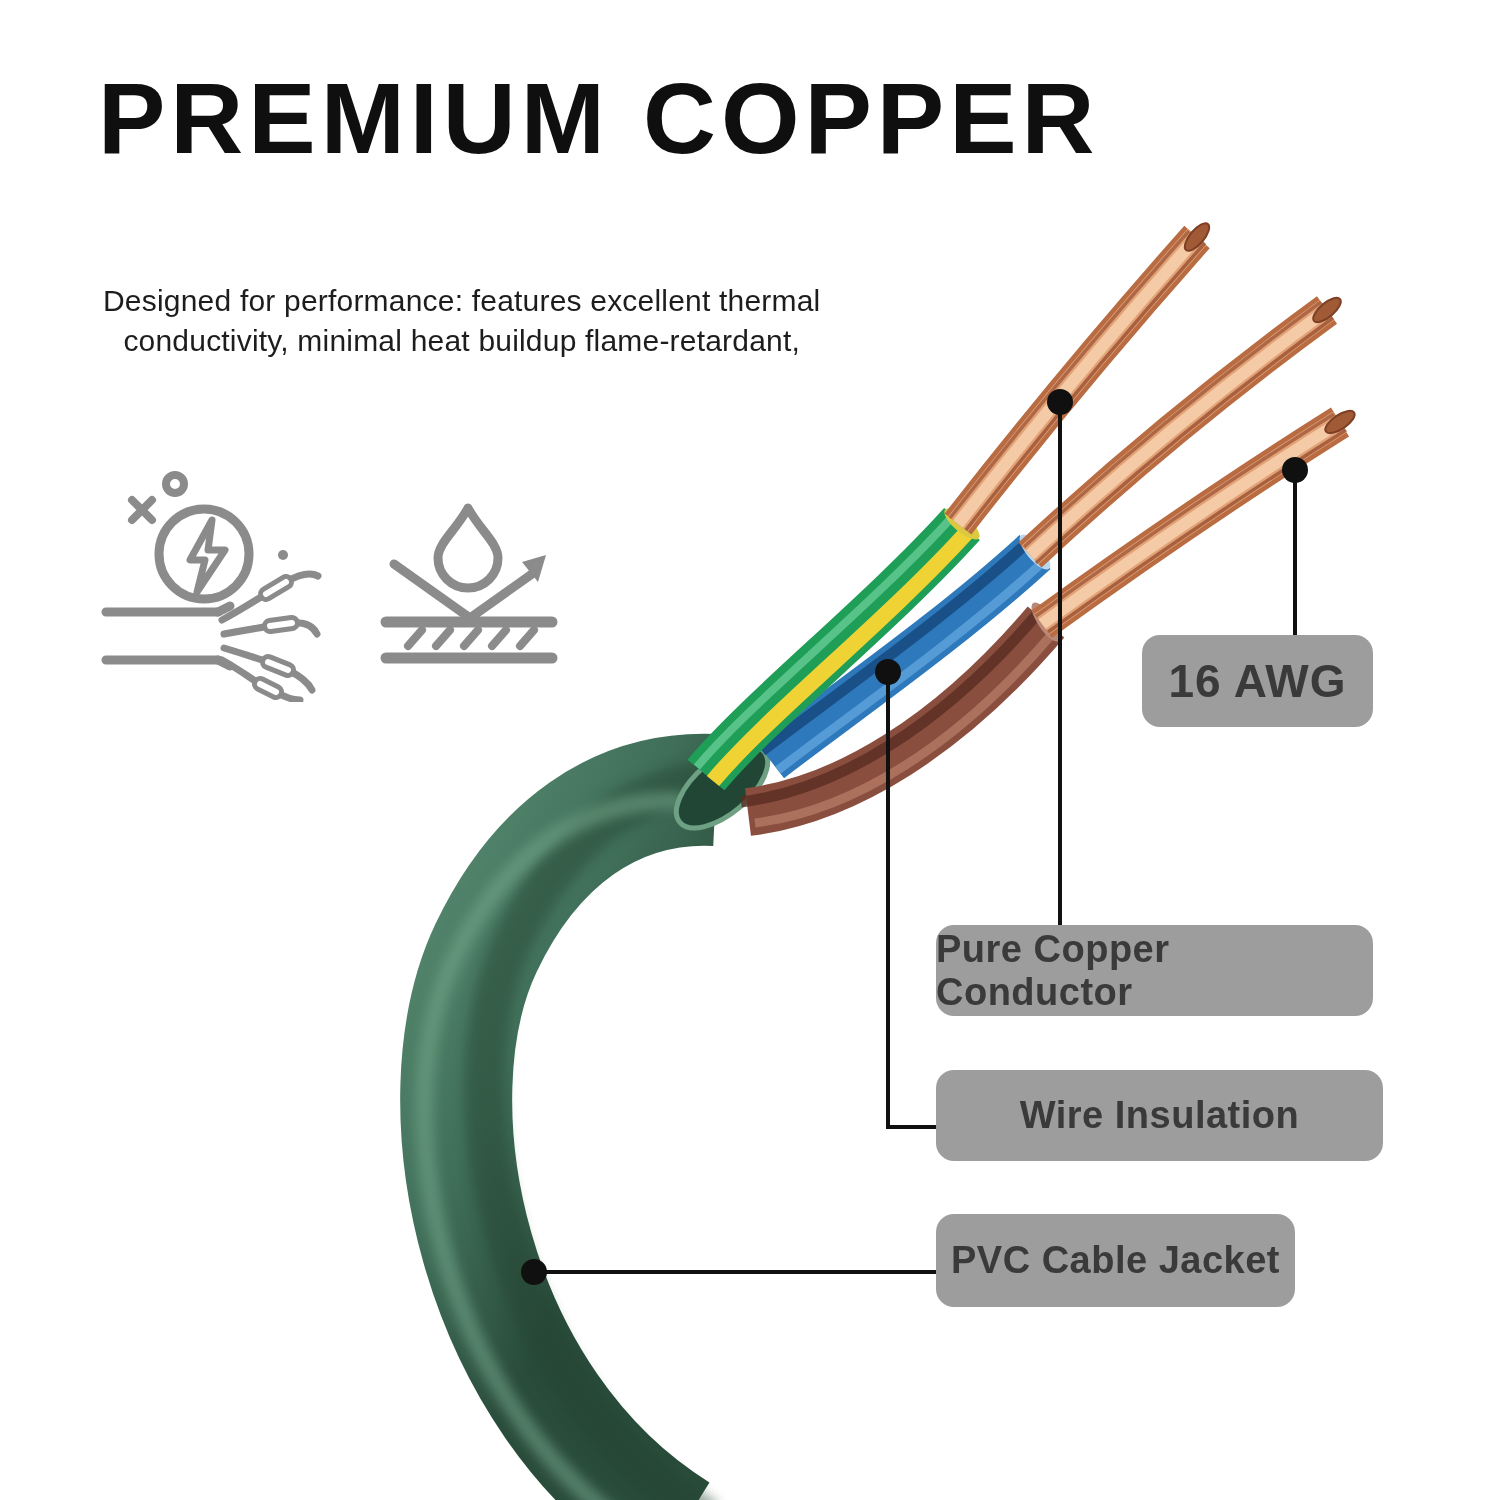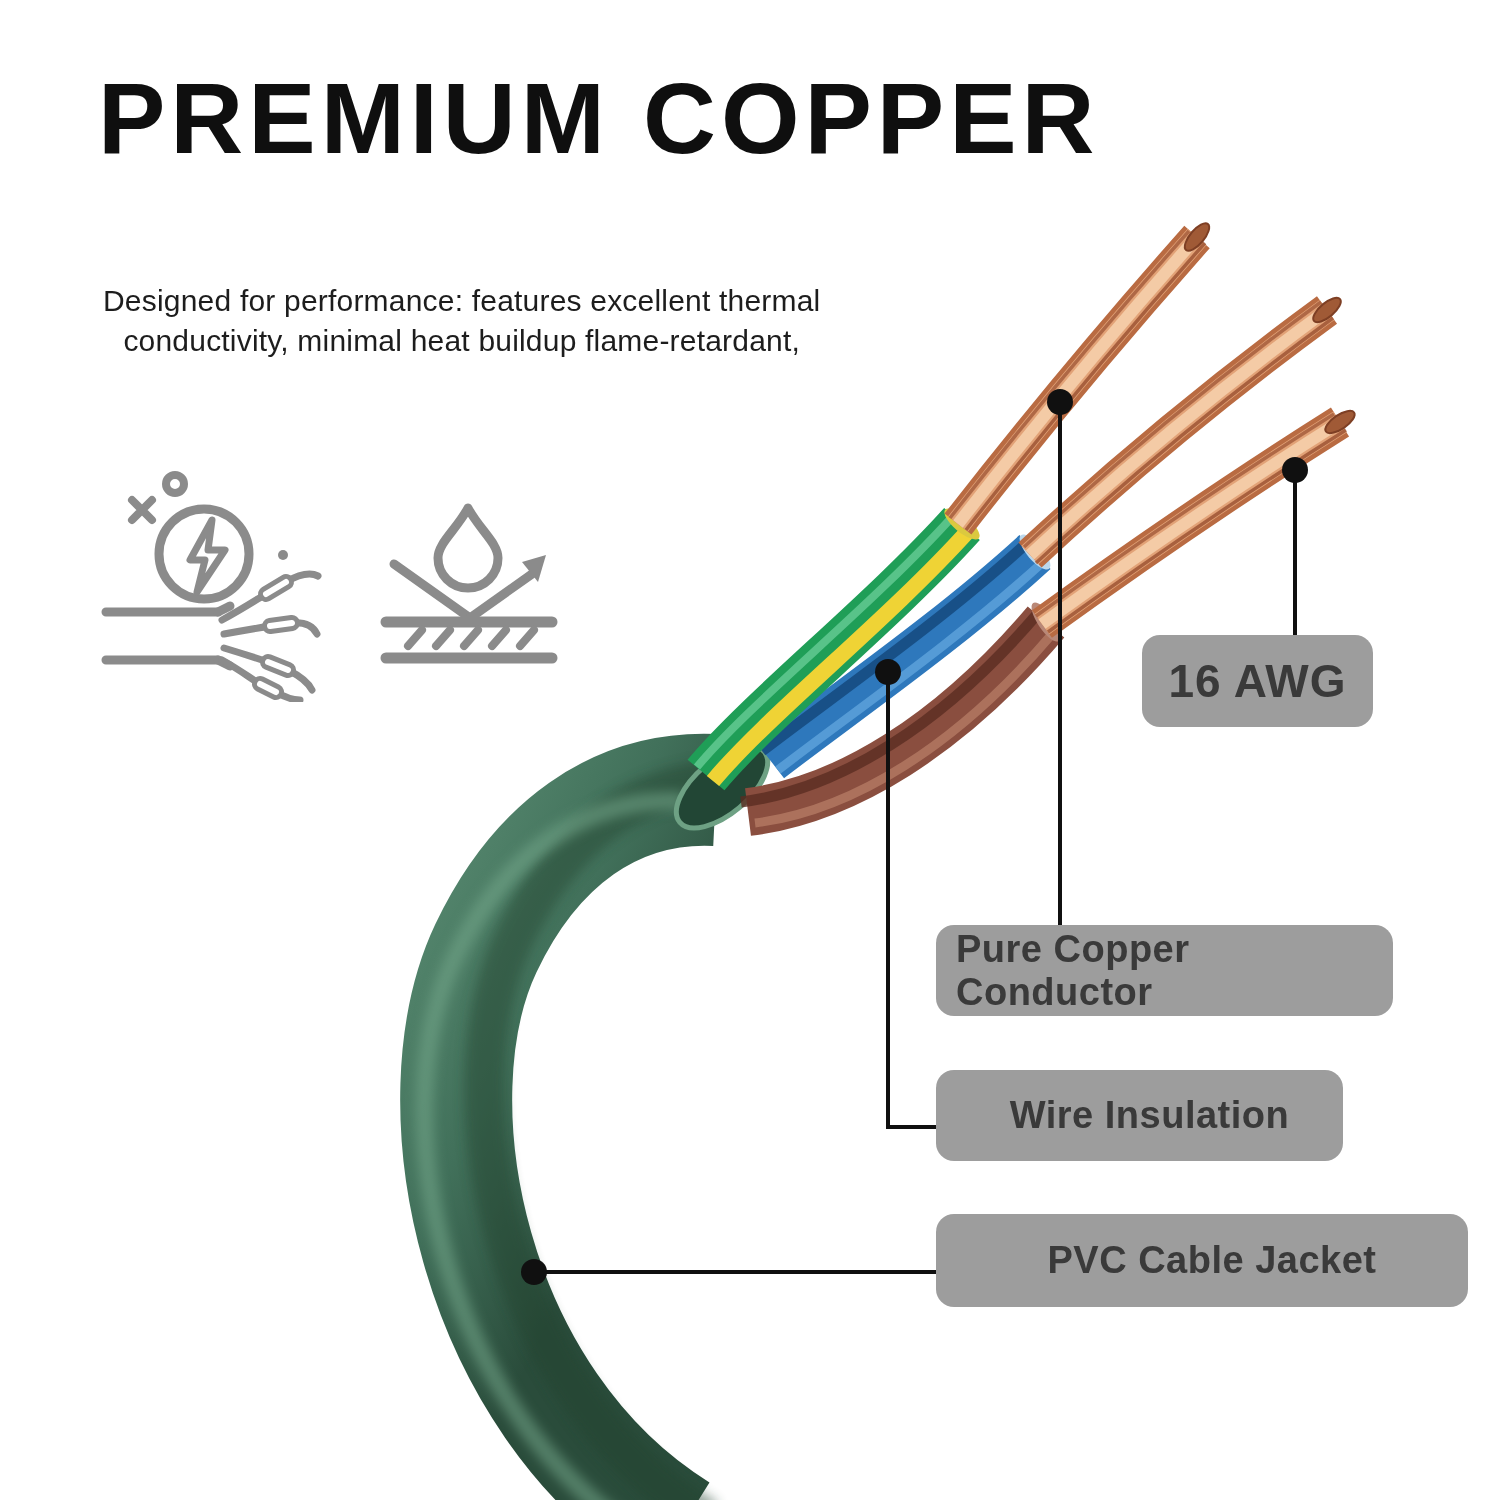--- a/index.html
+++ b/index.html
@@ -13,25 +13,25 @@
        font-family:"Liberation Sans", sans-serif;}
   .abs{position:absolute;}
   .title{left:98px;top:76px;line-height:84px;font-size:101px;font-weight:700;
          letter-spacing:5px;color:var(--title-text);white-space:nowrap;}
   .desc{left:103px;top:281px;font-size:30px;line-height:40px;font-weight:400;
         color:var(--body-text);white-space:nowrap;letter-spacing:0.2px;text-align:center;}
   .badge{position:absolute;background:var(--badge-bg);border-radius:18px;
          display:flex;align-items:center;justify-content:center;
          color:var(--badge-text);font-weight:700;}
   .badge.big{font-size:46px;letter-spacing:1px;}
-  .badge.label{font-size:38px;letter-spacing:0.5px;padding-left:20px;}
+  .badge.label{font-size:38px;letter-spacing:0.5px;}
   #awg-badge{left:1142px;top:635px;width:231px;height:92px;}
   #conductor-badge{left:936px;top:925px;width:437px;height:91px;}
-  #insulation-badge{left:936px;top:1070px;width:387px;height:91px;}
-  #jacket-badge{left:936px;top:1214px;width:512px;height:93px;}
+  #insulation-badge{left:936px;top:1070px;width:447px;height:91px;}
+  #jacket-badge{left:936px;top:1214px;width:359px;height:93px;}
   svg{display:block;}
   .ic{stroke:var(--icon-gray);fill:none;stroke-linecap:round;stroke-linejoin:round;}
   #cable-art{left:0;top:0;}
 </style>
 </head>
 <body>
 
 <div class="abs title">
   <div>PREMIUM COPPER</div>
 </div>

